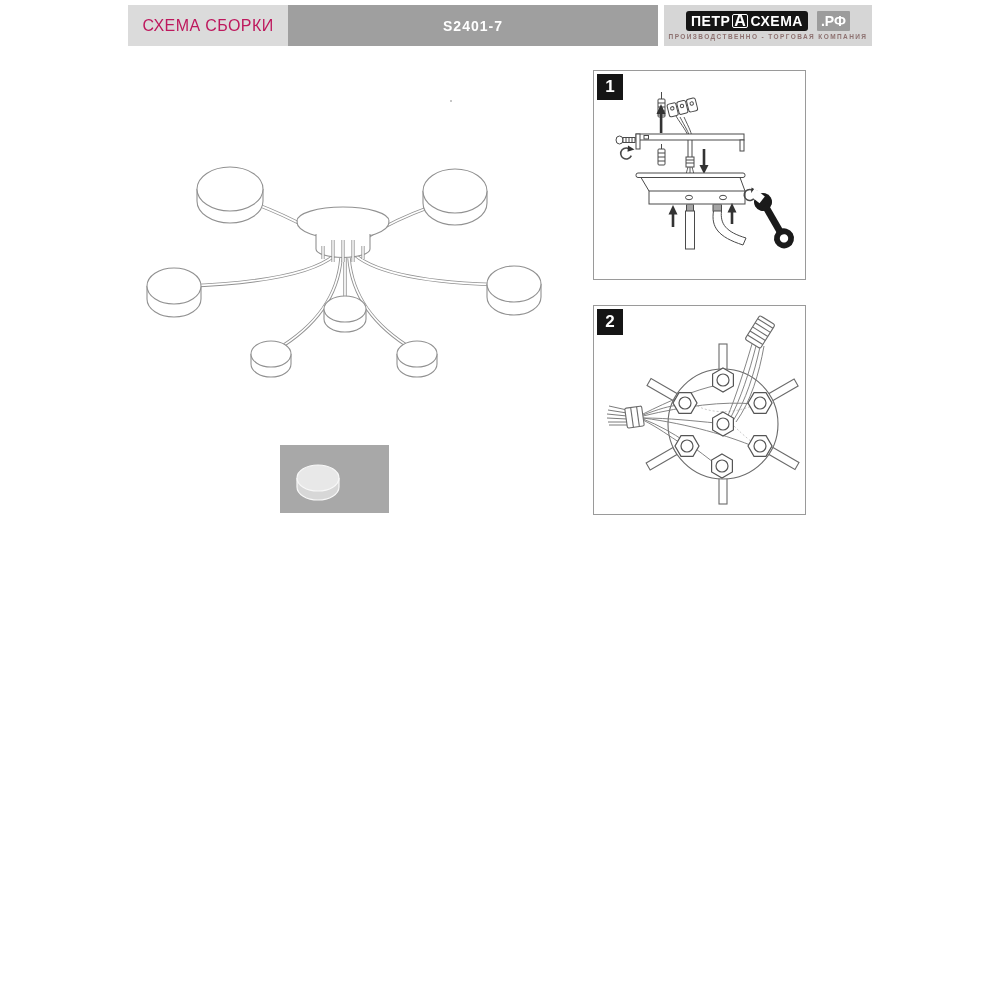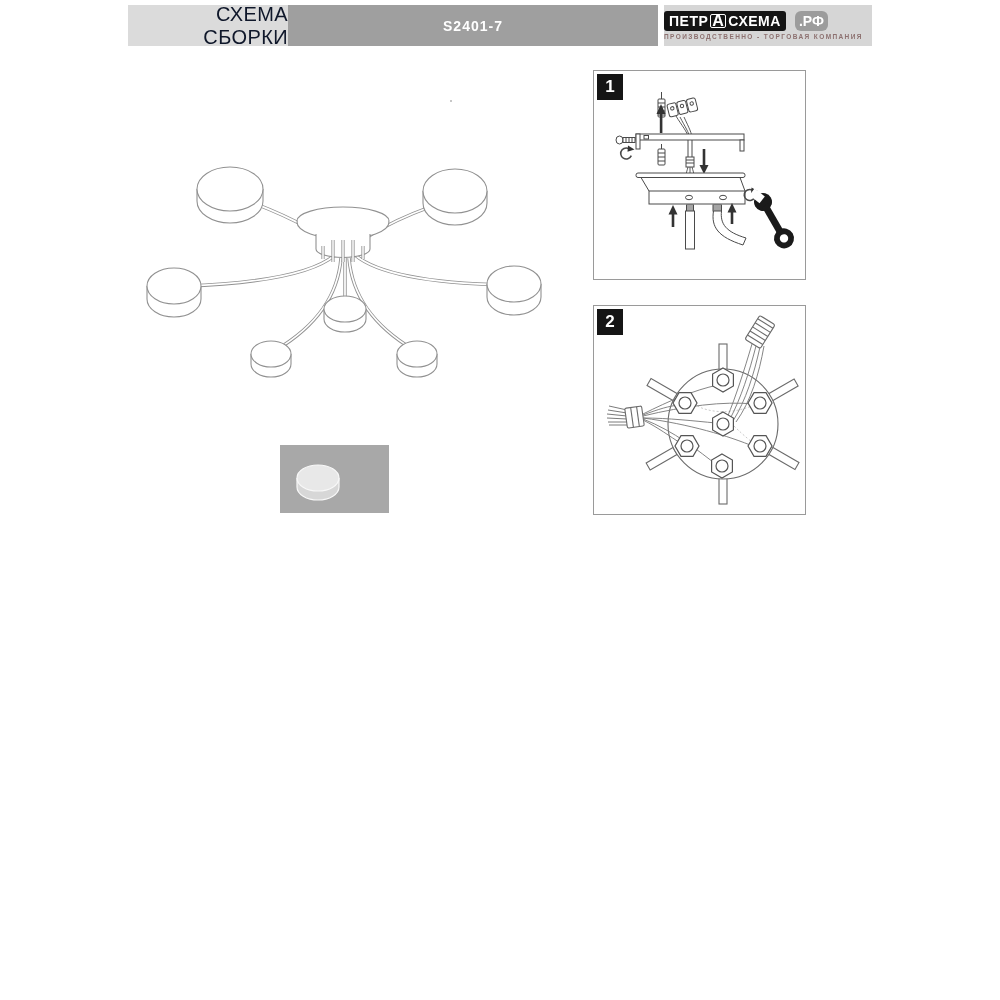--- a/index.html
+++ b/index.html
@@ -2,32 +2,32 @@
 <html><head>
 <meta charset="utf-8">
 <style>
   html,body{margin:0;padding:0;background:#fff;}
   .page{position:relative;width:1000px;height:1000px;background:#fff;overflow:hidden;
         font-family:"Liberation Sans",sans-serif;}
 
   
   .header{position:absolute;left:128px;top:5px;width:744px;height:41px;display:flex;}
   .hdr-left{width:160px;height:100%;background:#dbdbdb;display:flex;align-items:center;justify-content:center;}
-  .hdr-left span{font-size:20px;color:#0f172a;letter-spacing:.4px;text-align:right;}
+  .hdr-left span{font-size:16px;color:#be185d;letter-spacing:.4px;}
   .hdr-center{width:370px;height:100%;background:#9f9f9f;display:flex;align-items:center;justify-content:center;}
   .hdr-center span{font-size:14px;font-weight:bold;color:#fff;letter-spacing:1px;}
   .hdr-gap{width:6px;height:100%;background:#fff;}
-  .hdr-right{width:208px;height:100%;background:#d6d6d6;display:flex;flex-direction:column;justify-content:center;}
+  .hdr-right{width:208px;height:100%;background:#d6d6d6;display:flex;flex-direction:column;align-items:center;justify-content:center;}
   .logo-row{display:flex;align-items:center;}
   .logo-black{background:#151515;color:#fff;font-weight:bold;font-size:14px;letter-spacing:.5px;
               padding:3px 5px;border-radius:3px;display:flex;align-items:center;line-height:14px;}
   .logo-a{display:inline-block;font-size:16px;line-height:12px;border:1px solid #fff;border-radius:2px;
           padding:0 1px;margin:0 2px;position:relative;top:0;}
   .logo-gray{background:#9c9c9c;color:#fff;font-weight:bold;font-size:14px;padding:3px 4px;
-             border-radius:6px;margin-left:9px;line-height:14px;}
+             border-radius:1px;margin-left:9px;line-height:14px;}
   .logo-tagline{font-size:6.5px;font-weight:bold;color:#8d7170;letter-spacing:1.4px;margin-top:2.5px;white-space:nowrap;}
 
   
   .chandelier{position:absolute;left:130px;top:90px;width:440px;height:330px;}
 
   
   .lamp-detail{position:absolute;left:280px;top:445px;width:109px;height:68px;background:#a8a8a8;}
 
   
   .step{position:absolute;left:593px;width:213px;height:210px;border:1px solid #9a9a9a;background:#fff;box-sizing:border-box;}

